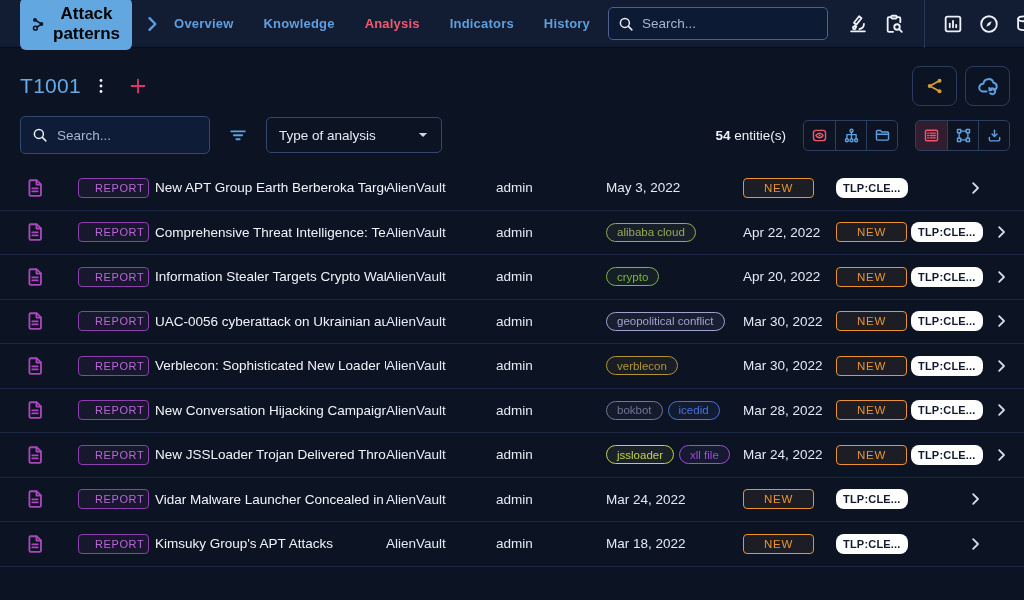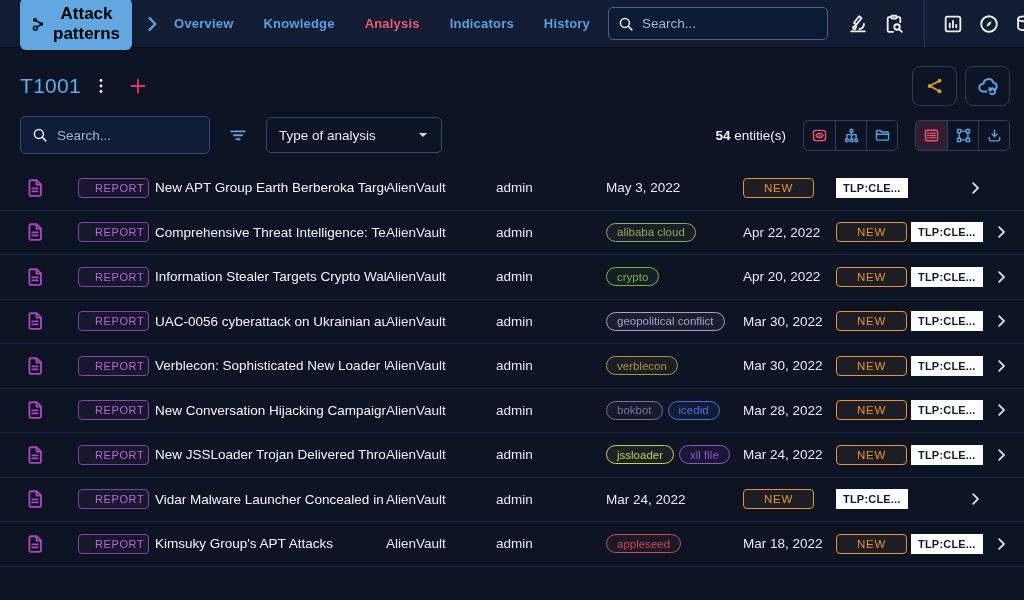--- a/index.html
+++ b/index.html
@@ -105,21 +105,21 @@
     display:inline-block; padding:2.5px 10px; border:1.5px solid; border-radius:12px;
     font-size:11.5px; white-space:nowrap; max-width:128px; overflow:hidden; text-overflow:ellipsis;
   }
   .status-chip {
     display:inline-block; width:71px; text-align:center; padding:3px 16px;
     border:1.5px solid #ea9330; border-radius:4px; color:#ea9330; background:rgba(234,147,48,.08);
     font-size:11.5px; letter-spacing:.8px;
   }
   .marking-chip {
     display:inline-block; background:#ffffff; color:#121b2e; font-weight:bold; font-size:11px;
-    border-radius:0; padding:4px 7px; letter-spacing:.2px;
+    border-radius:8px; padding:4px 7px; letter-spacing:.2px;
   }
   .chev { display:flex; justify-content:flex-end; color:#d6dce8; }
 </style>
 </head>
 <body>
 
 <header class="topbar">
   <button class="type-chip-top">
     <span class="icon i18">
         <svg viewBox="0 0 24 24" fill="none" stroke="currentColor" stroke-width="2" stroke-linecap="round" stroke-linejoin="round">
@@ -571,23 +571,20 @@
               <path d="M7.4 3.5h6.3l4.8 4.6V19a1.5 1.5 0 0 1-1.5 1.5h-9.6A1.5 1.5 0 0 1 5.9 19V5a1.5 1.5 0 0 1 1.5-1.5z"></path>
               <path d="M13.6 3.8v4.5h4.7"></path>
               <path d="M9 12.4h6M9 15.6h6"></path>
             </svg>
           </span>
         </div>
         <div class="cell"><span class="type-chip">REPORT</span></div>
         <div class="cell title">Kimsuky Group's APT Attacks</div>
         <div class="cell">AlienVault</div>
         <div class="cell">admin</div>
-        <div class="cell labels">
-          <span class="label-chip" style="color:#cf4a52;border-color:#cf4a52;background:#cf4a5214">appleseed</span>
-        </div>
         <div class="cell">Mar 18, 2022</div>
         <div class="cell"><span class="status-chip">NEW</span></div>
         <div class="cell"><span class="marking-chip">TLP:CLE...</span></div>
         <div class="cell chev">
           <span class="icon i18">
             <svg viewBox="0 0 24 24" fill="none" stroke="currentColor" stroke-width="2" stroke-linecap="round" stroke-linejoin="round">
               <path d="M9.5 5.5l6.5 6.5-6.5 6.5" stroke-width="2.4"></path>
             </svg>
           </span>
         </div>

